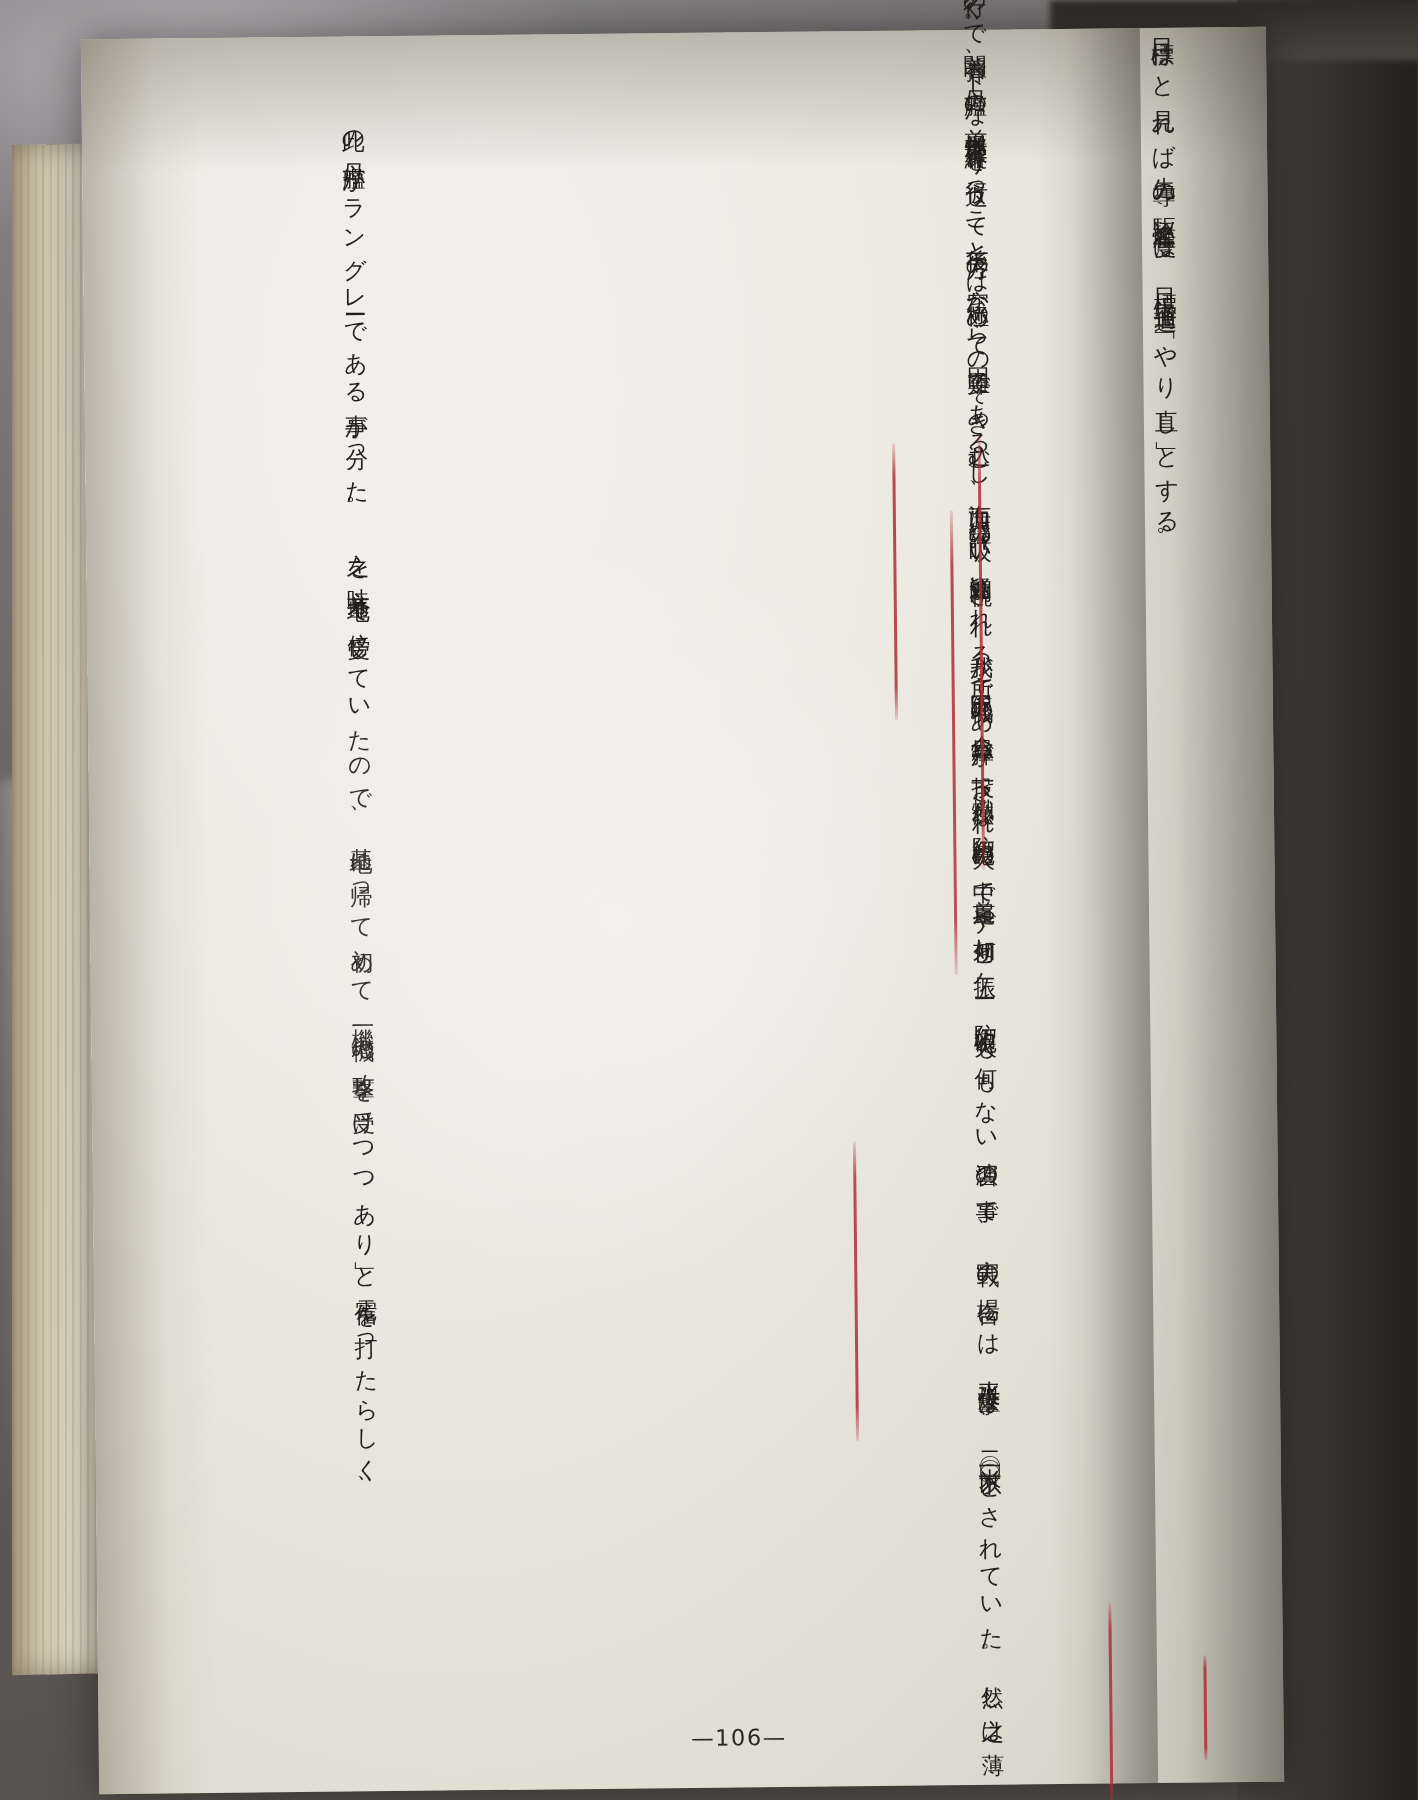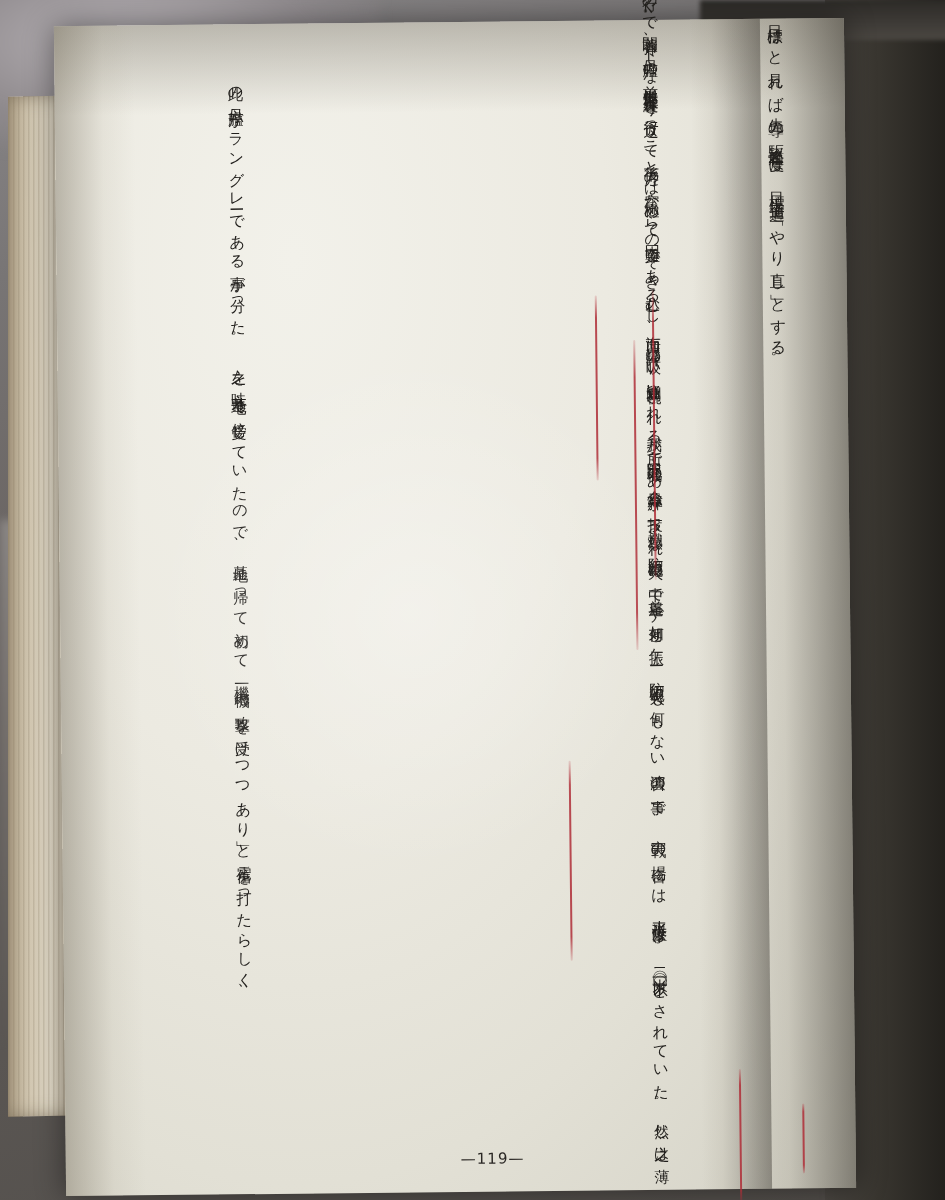--- a/index.html
+++ b/index.html
@@ -257,17 +257,17 @@
       </div>
 
       <div class="mark m1"></div>
       <div class="mark m2"></div>
       <div class="mark m3"></div>
       <div class="mark m4"></div>
       <div class="mark m5"></div>
       <div class="mark m6"></div>
     </div>
 
-    <div class="page-number">—119—</div>
+    <div class="page-number">—106—</div>
     <div class="sheet-glare"></div>
   </div>
 
 </div>
 
 </body></html>

